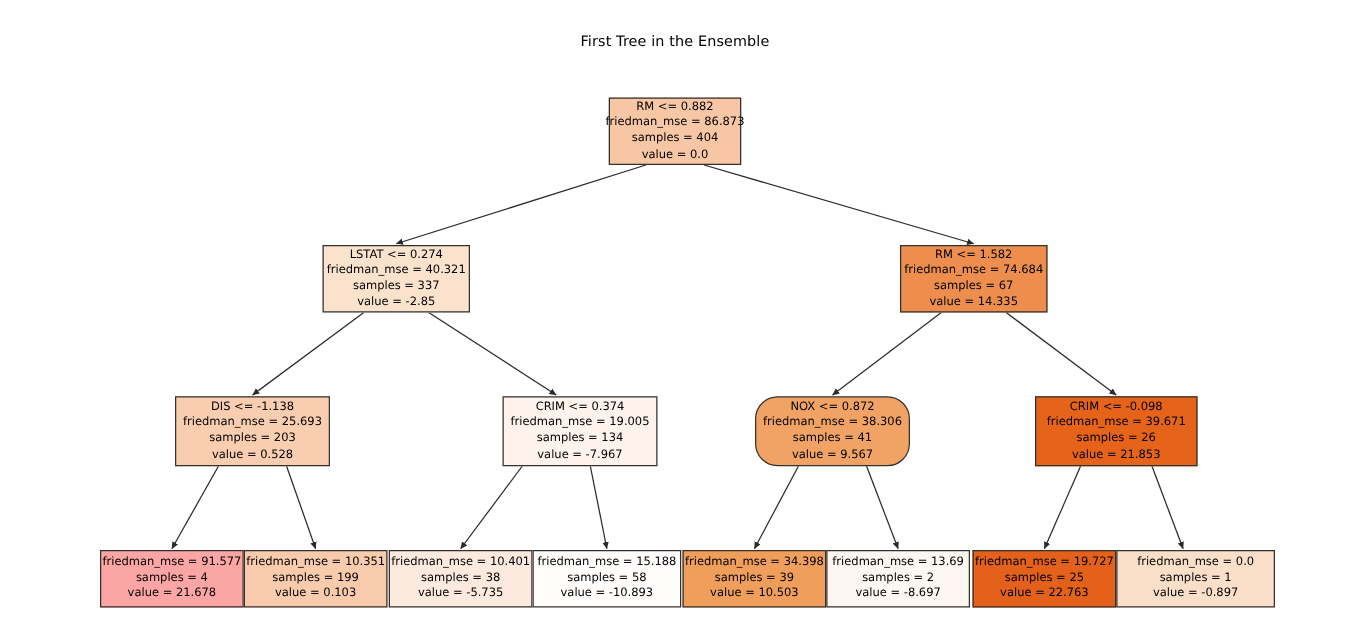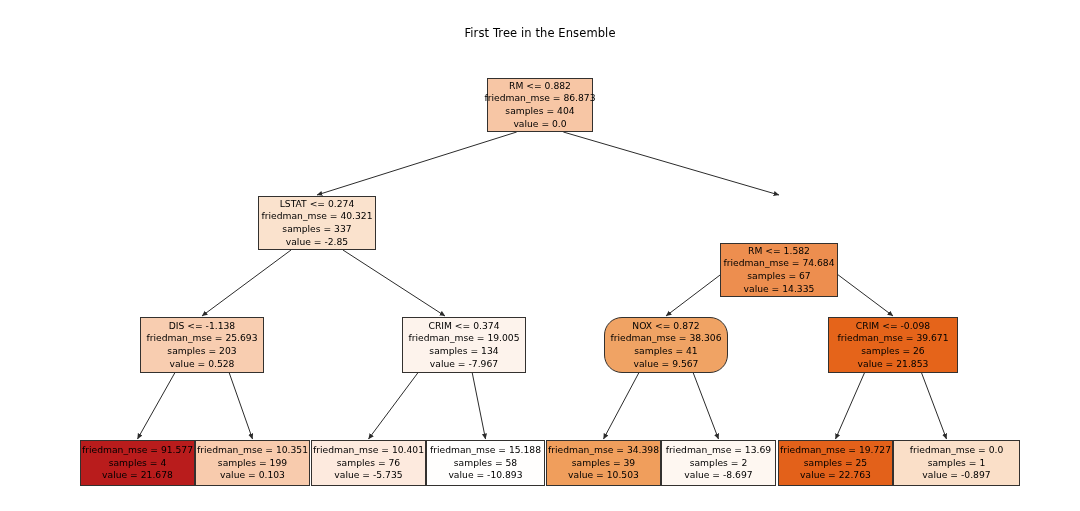--- a/index.html
+++ b/index.html
@@ -89,21 +89,21 @@
         <span class="ln">friedman_mse = 86.873</span>
         <span class="ln">samples = 404</span>
         <span class="ln">value = 0.0</span>
       </div>
       <div class="node" style="left: 258px; top: 196px; width: 118px; height: 54px; background: rgb(250, 226, 205);">
         <span class="ln">LSTAT &lt;= 0.274</span>
         <span class="ln">friedman_mse = 40.321</span>
         <span class="ln">samples = 337</span>
         <span class="ln">value = -2.85</span>
       </div>
-      <div class="node" style="left: 720px; top: 196px; width: 118px; height: 54px; background: rgb(237, 142, 79); margin-top: 47px;">
+      <div class="node" style="left: 720px; top: 196px; width: 118px; height: 54px; background: rgb(237, 142, 79);">
         <span class="ln">RM &lt;= 1.582</span>
         <span class="ln">friedman_mse = 74.684</span>
         <span class="ln">samples = 67</span>
         <span class="ln">value = 14.335</span>
       </div>
       <div class="node" style="left: 140px; top: 317px; width: 124px; height: 56px; background: rgb(248, 205, 176);">
         <span class="ln">DIS &lt;= -1.138</span>
         <span class="ln">friedman_mse = 25.693</span>
         <span class="ln">samples = 203</span>
         <span class="ln">value = 0.528</span>
@@ -119,33 +119,33 @@
         <span class="ln">friedman_mse = 38.306</span>
         <span class="ln">samples = 41</span>
         <span class="ln">value = 9.567</span>
       </div>
       <div class="node" style="left: 828px; top: 317px; width: 130px; height: 56px; background: rgb(229, 100, 26);">
         <span class="ln">CRIM &lt;= -0.098</span>
         <span class="ln">friedman_mse = 39.671</span>
         <span class="ln">samples = 26</span>
         <span class="ln">value = 21.853</span>
       </div>
-      <div class="node" style="left: 80px; top: 440px; width: 115px; height: 46px; background: #b91c1c;">
+      <div class="node" style="left: 80px; top: 440px; width: 115px; height: 46px; background: #fca5a5;">
         <span class="ln">friedman_mse = 91.577</span>
         <span class="ln">samples = 4</span>
         <span class="ln">value = 21.678</span>
       </div>
       <div class="node" style="left: 195px; top: 440px; width: 115px; height: 46px; background: rgb(248, 203, 173);">
         <span class="ln">friedman_mse = 10.351</span>
         <span class="ln">samples = 199</span>
         <span class="ln">value = 0.103</span>
       </div>
       <div class="node" style="left: 311px; top: 440px; width: 115px; height: 46px; background: rgb(253, 234, 222);">
         <span class="ln">friedman_mse = 10.401</span>
-        <span class="ln">samples = 76</span>
+        <span class="ln">samples = 38</span>
         <span class="ln">value = -5.735</span>
       </div>
       <div class="node" style="left: 426px; top: 440px; width: 119px; height: 46px; background: rgb(255, 254, 253);">
         <span class="ln">friedman_mse = 15.188</span>
         <span class="ln">samples = 58</span>
         <span class="ln">value = -10.893</span>
       </div>
       <div class="node" style="left: 546px; top: 440px; width: 115px; height: 46px; background: rgb(240, 158, 92);">
         <span class="ln">friedman_mse = 34.398</span>
         <span class="ln">samples = 39</span>

